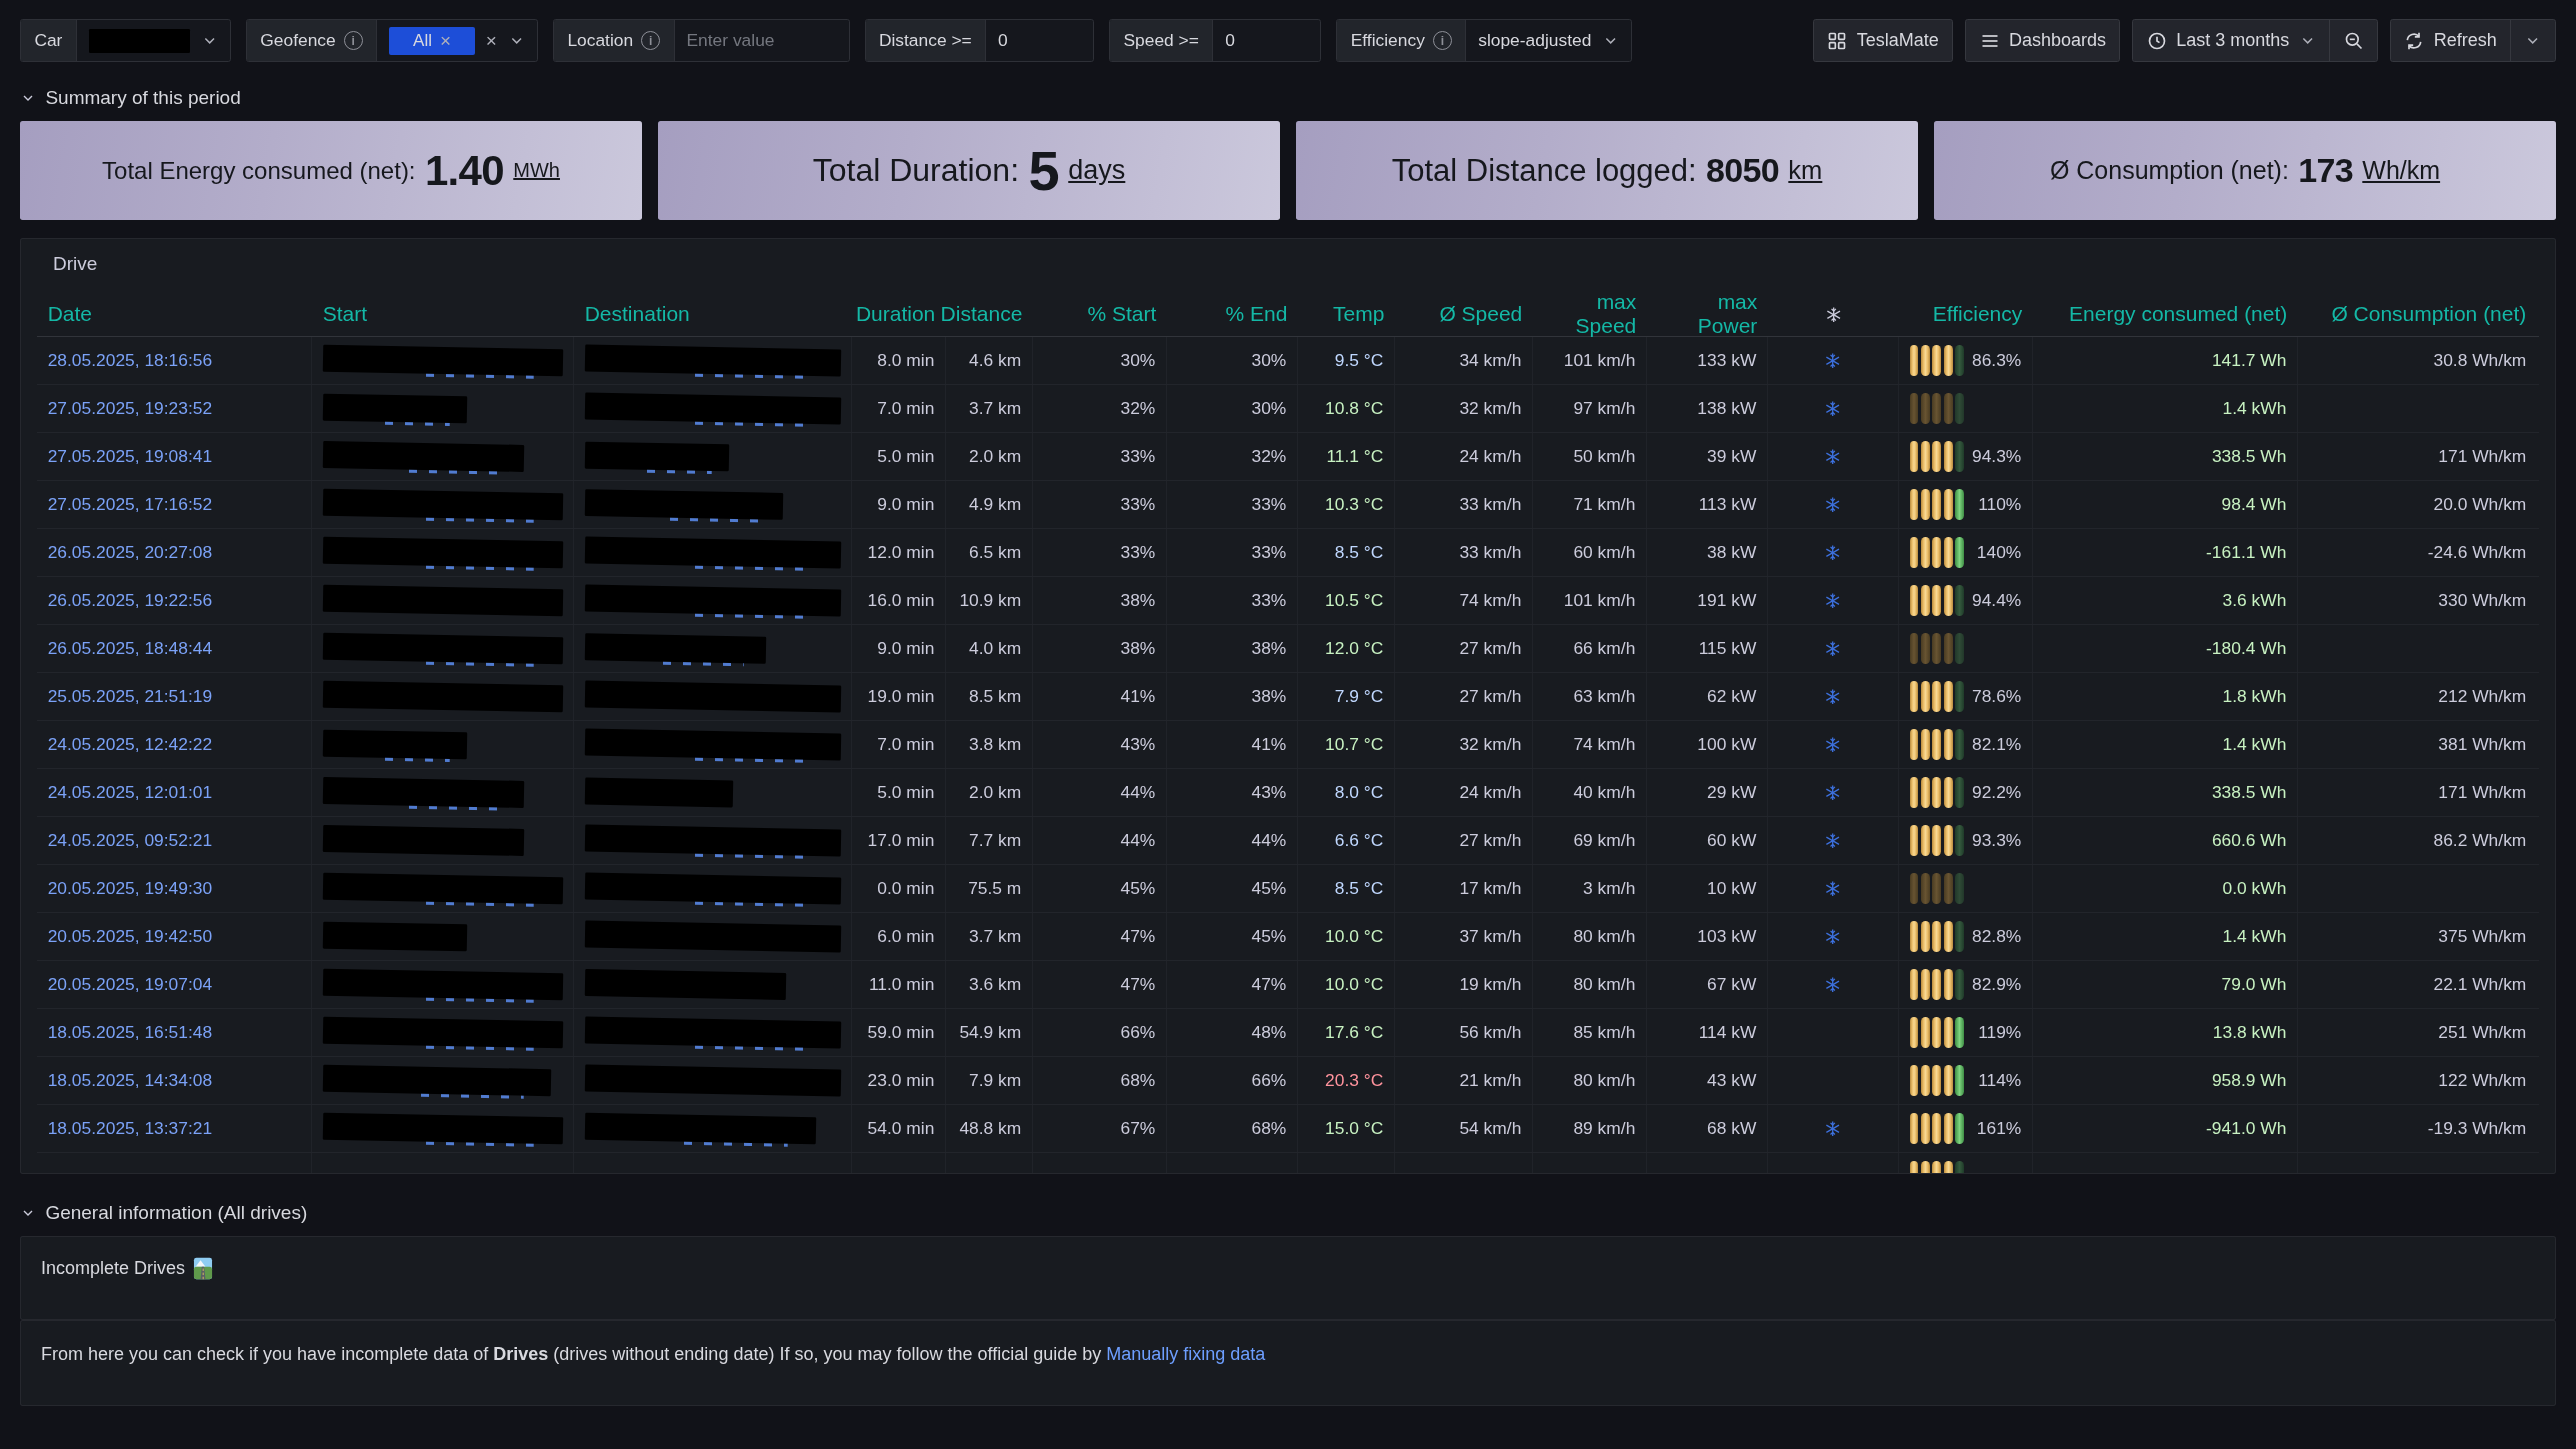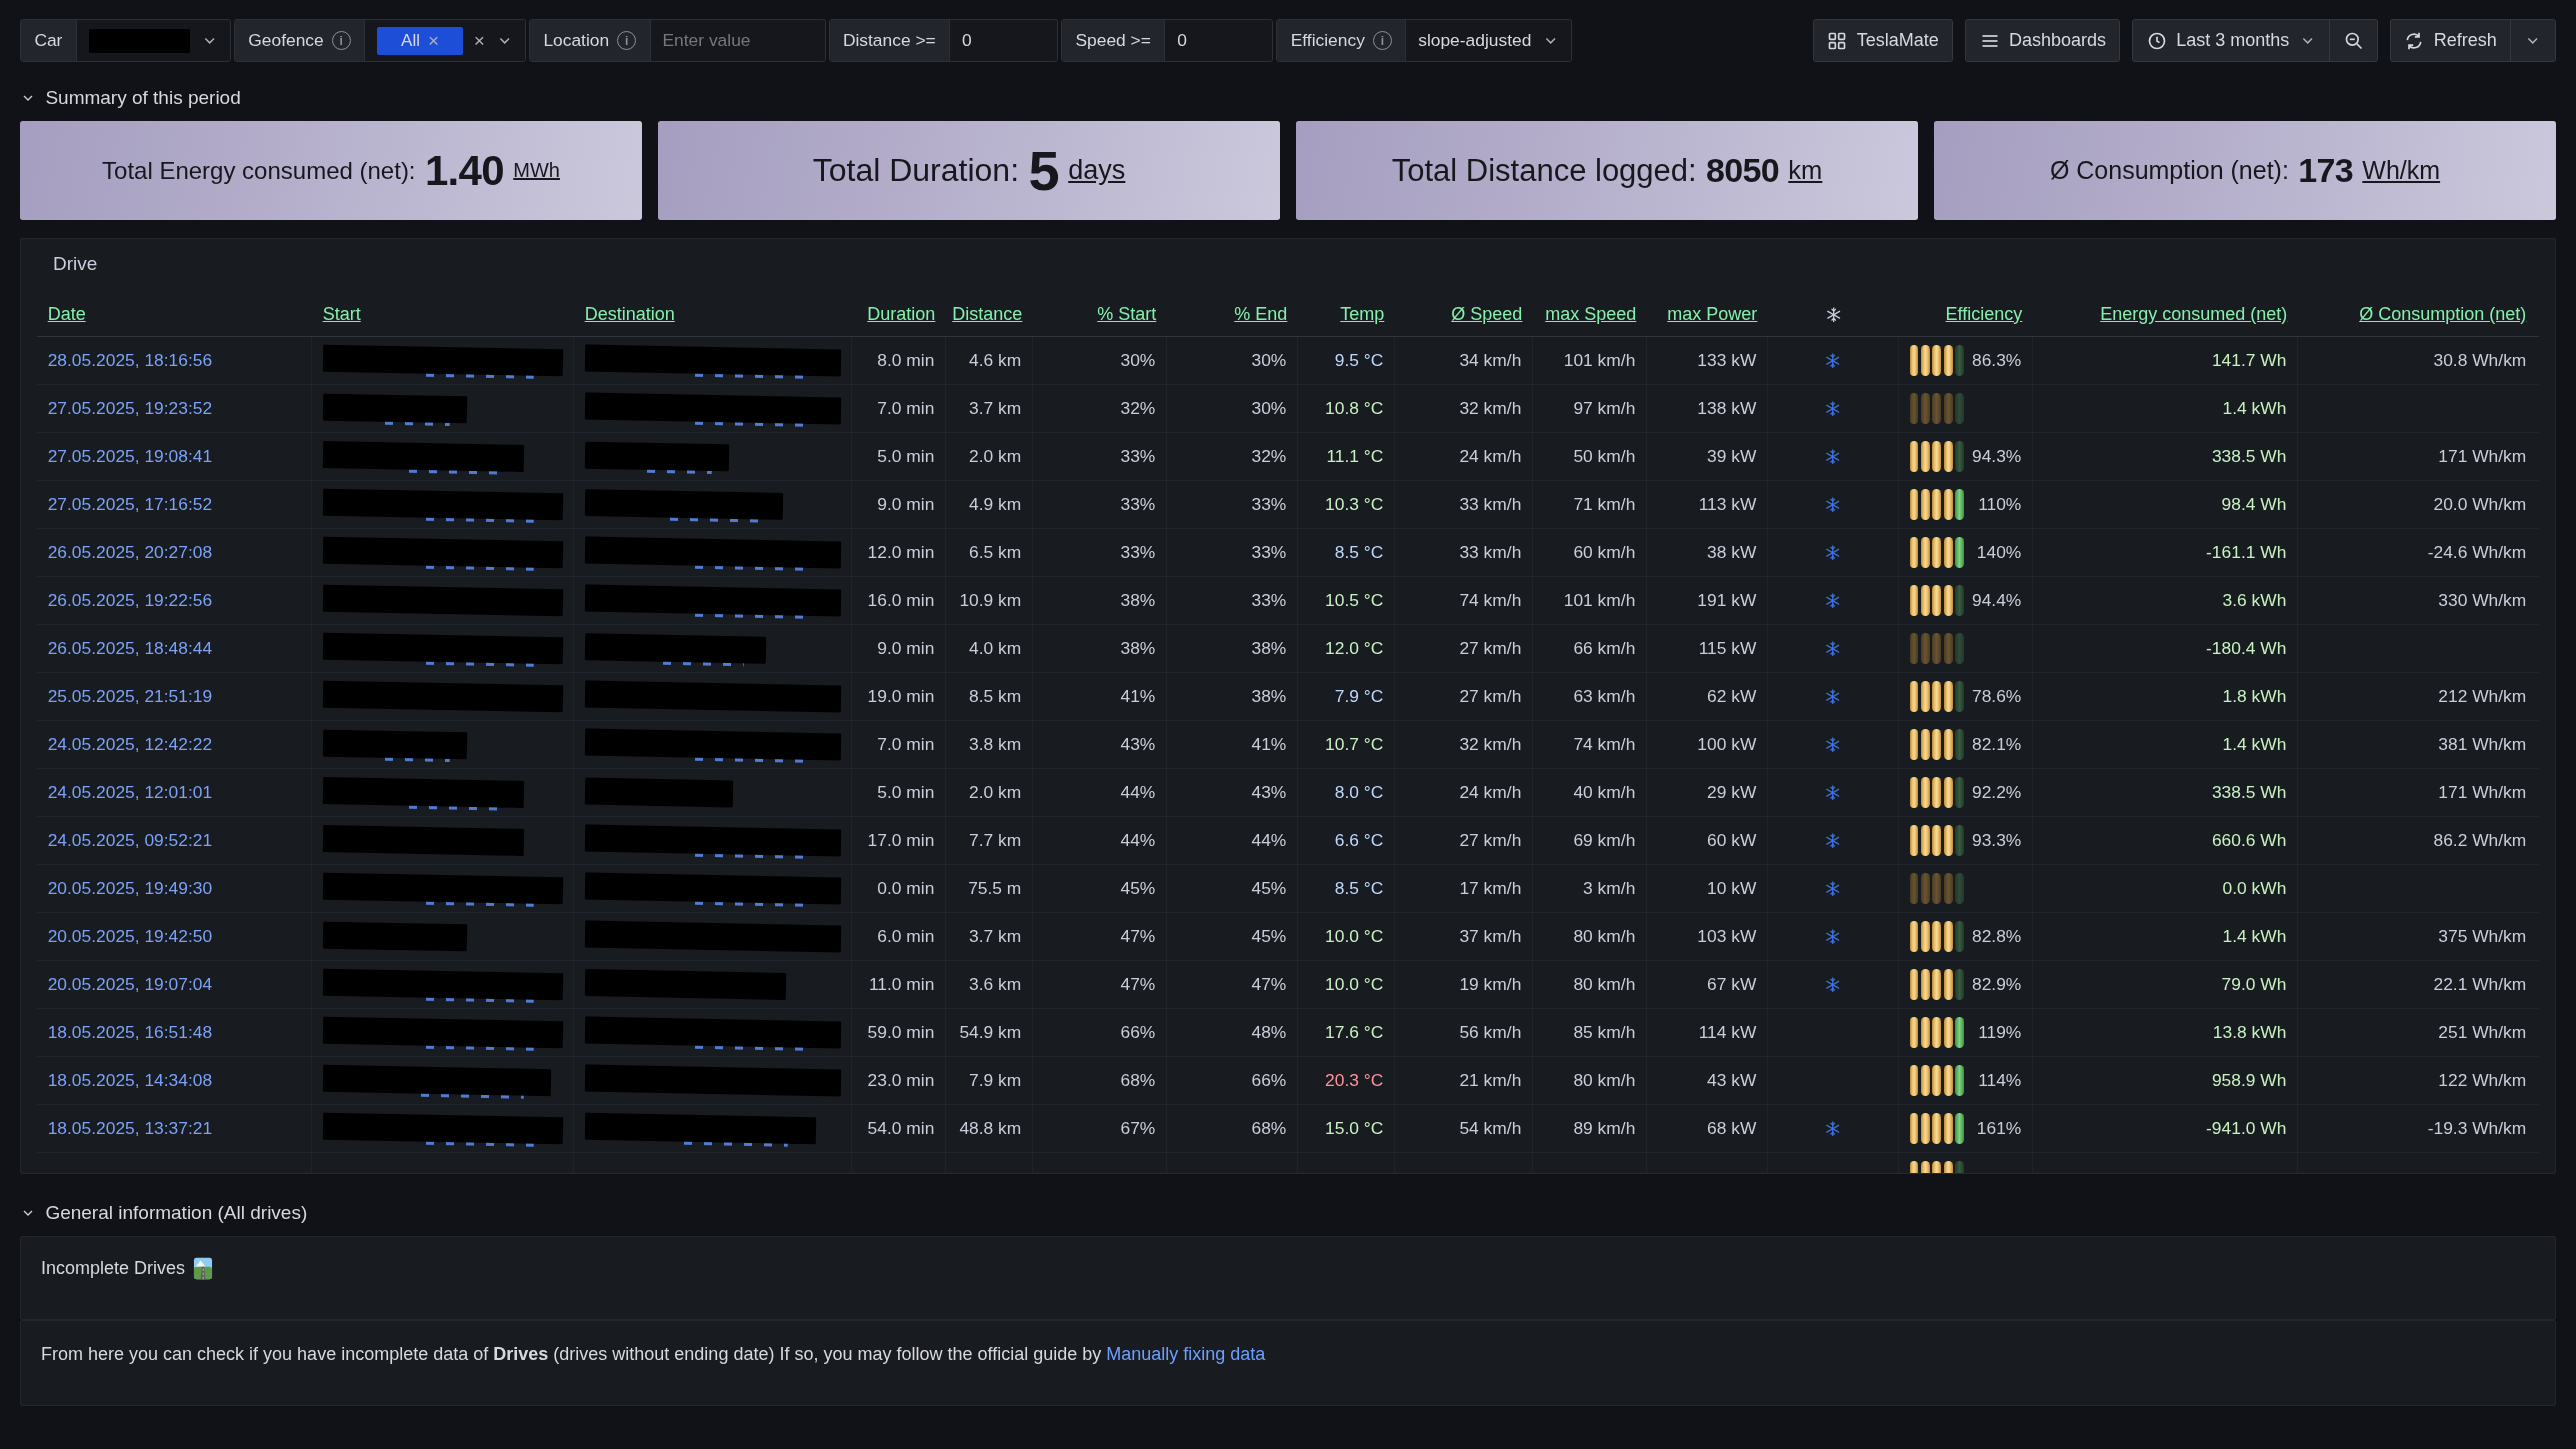--- a/index.html
+++ b/index.html
@@ -6,21 +6,21 @@
   html,body { width:2576px; height:1449px; overflow:hidden; }
   body {
     background:#111218;
     font-family:"Liberation Sans", sans-serif;
     color:#ccccdc;
   }
   .page { padding:0 20px; }
 
   
   .toolbar { display:flex; justify-content:space-between; align-items:center; padding:19px 0 16px 0; }
-  .filters { display:flex; gap:3px; align-items:center; flex-wrap:nowrap; }
+  .filters { display:flex; gap:15px; align-items:center; flex-wrap:nowrap; }
   .var-group { display:flex; align-items:stretch; height:43px; border:0.7px solid #2e3037; border-radius:2.7px; background:#15171d; overflow:hidden; }
   .var-label { display:flex; align-items:center; gap:8px; padding:0 13.4px; background:#22252b; font-size:17.4px; color:#d8d9df; border-right:0.7px solid #2e3037; white-space:nowrap; }
   .var-value { display:flex; align-items:center; gap:10.7px; padding:0 12px; font-size:17.4px; color:#d8d9df; white-space:nowrap; }
   .placeholder { color:#74777f; }
   .num-value { min-width:107px; }
   .chip { display:flex; align-items:center; gap:8px; background:#1d4ed8; border-radius:2px; padding:4px 24px; font-size:17px; }
   .x-glyph { color:#aeb0ba; font-size:19px; line-height:1; cursor:pointer; }
   .redact-sm { width:101px; height:24px; background:#000; border-radius:1.3px; }
   .info-dot { display:inline-flex; align-items:center; justify-content:center; width:19px; height:19px; border:1.3px solid #8e9098; border-radius:50%; color:#8e9098; font-size:12px; font-weight:700; font-style:normal; }
   .buttons { display:flex; gap:12px; align-items:center; }
@@ -48,21 +48,21 @@
   .stat.s3 .lbl{font-size:31px}.stat.s3 .val{font-size:34px}.stat.s3 .unit{font-size:25.5px}
   .stat.s4 .lbl{font-size:25px}.stat.s4 .val{font-size:34px}.stat.s4 .unit{font-size:25px}
 
   
   .panel { background:#181b20; border:0.7px solid rgba(204,204,220,0.08); border-radius:2.7px; }
   .drive-panel { padding:12px 16px 0 16px; margin-bottom:19px; }
   .panel-title { font-size:19px; color:#ccccdc; padding:2.7px 0 17.4px 4px;margin-left:12px; }
 
   
   .thead,.trow { display:flex; align-items:center; }
-  .thead { height:44px; border-bottom:0.7px solid rgba(204,204,220,0.14); font-weight:500; color:#86efac; font-size:18px;text-decoration:underline; }
+  .thead { height:44px; border-bottom:0.7px solid rgba(204,204,220,0.14); font-weight:500; color:#14b8a6; font-size:21px; }
   .tbody { height:836px; overflow:hidden; }
   .trow { height:48px; border-bottom:0.7px solid rgba(204,204,220,0.06); font-size:17.4px; }
   .c { flex:0 0 auto; height:100%; display:flex; align-items:center; padding:0 10.7px; border-right:0.7px solid rgba(204,204,220,0.05); }
   .c:last-child { border-right:none; }
   .thead .c { border-right:none; }
   .r { justify-content:flex-end; text-align:right; }
   .ctr { justify-content:center; }
   .w-date{width:275px}.w-start{width:262px}.w-dest{width:278px}.w-dur{width:94px}
   .w-dist{width:87px}.w-ps{width:134px}.w-pe{width:131px}.w-temp{width:97px}
   .w-avg{width:138px}.w-max{width:114px}.w-pow{width:121px}.w-snow{width:131px}

